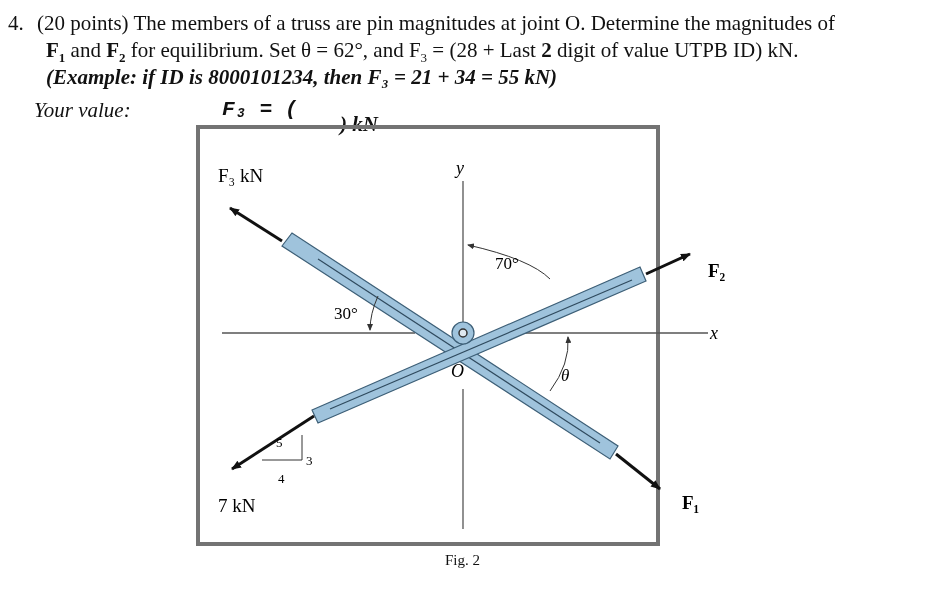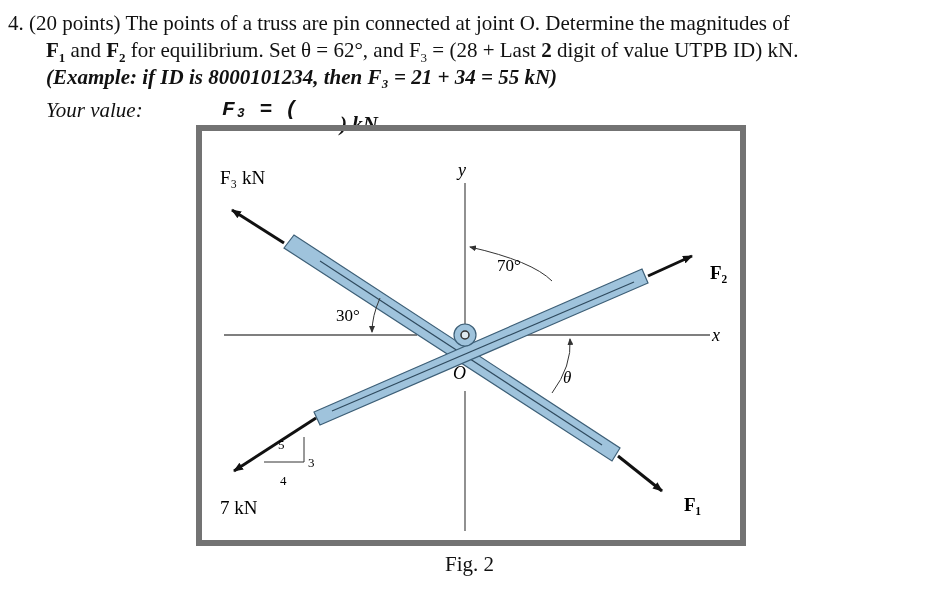--- a/index.html
+++ b/index.html
@@ -1,39 +1,39 @@
 <!DOCTYPE html>
 <html><head>
 <meta charset="utf-8">
 <style>
   html,body{margin:0;padding:0;background:#ffffff;}
   body{width:925px;height:600px;position:relative;overflow:hidden;font-family:"Liberation Serif","DejaVu Serif",serif;color:#111;}
   .line{position:absolute;font-size:21px;white-space:nowrap;line-height:26px;}
   .b{font-weight:bold;}
   .i{font-style:italic;}
   .bi{font-weight:bold;font-style:italic;}
-  #figbox{position:absolute;left:196px;top:125px;width:550px;height:421px;border:6px solid #737373;box-sizing:border-box;}
+  #figbox{position:absolute;left:196px;top:125px;width:464px;height:421px;border:4px solid #737373;box-sizing:border-box;}
   #fig{position:absolute;left:0;top:0;}
-  .caption{position:absolute;left:445px;top:552px;font-size:21px;}
+  .caption{position:absolute;left:445px;top:552px;font-size:15px;}
 </style>
 </head>
 <body>
 
 <div class="line" style="left:8px;top:10px;">
   <span>4.</span>
-  <span style="margin-left:0">(20 points)</span><span> The points of a truss are pin connected at joint O. Determine the magnitudes of</span>
+  <span style="margin-left:8px">(20 points)</span><span> The members of a truss are pin magnitudes at joint O. Determine the magnitudes of</span>
 </div>
 
 <div class="line" style="left:46px;top:37px;">
   <span class="b">F</span><sub class="b" style="font-size:13px">1</sub><span> and </span><span class="b">F</span><sub class="b" style="font-size:13px">2</sub><span> for equilibrium. Set θ = 62°, and F</span><sub style="font-size:13px">3</sub><span> = (28 + Last </span><span class="b">2</span><span> digit of value UTPB ID) kN.</span>
 </div>
 
 <div class="line bi" style="left:46px;top:64px;">(Example: if ID is 8000101234, then F₃ = 21 + 34 = 55 kN)</div>
 
-<div class="line i" style="left:46px;top:97px;">Your value:</div>
+<div class="line i" style="left:34px;top:97px;">Your value:</div>
 <div class="line bi" style="left:222px;top:97px;font-family:Liberation Mono, monospace;">F₃ = (</div>
 <div class="line" style="left:292px;top:97px;width:44px;height:24px;"></div>
 <div class="line bi" style="left:340px;top:111px;">) kN</div>
 
 <div id="figbox">
 <svg id="fig" width="546" height="417" viewBox="0 0 546 417" xmlns="http://www.w3.org/2000/svg">
   <defs>
     <marker id="ah" markerWidth="10" markerHeight="8" refX="9" refY="4" orient="auto" markerUnits="userSpaceOnUse">
       <path d="M0,0 L10,4 L0,8 z" fill="#111"></path>
     </marker>

